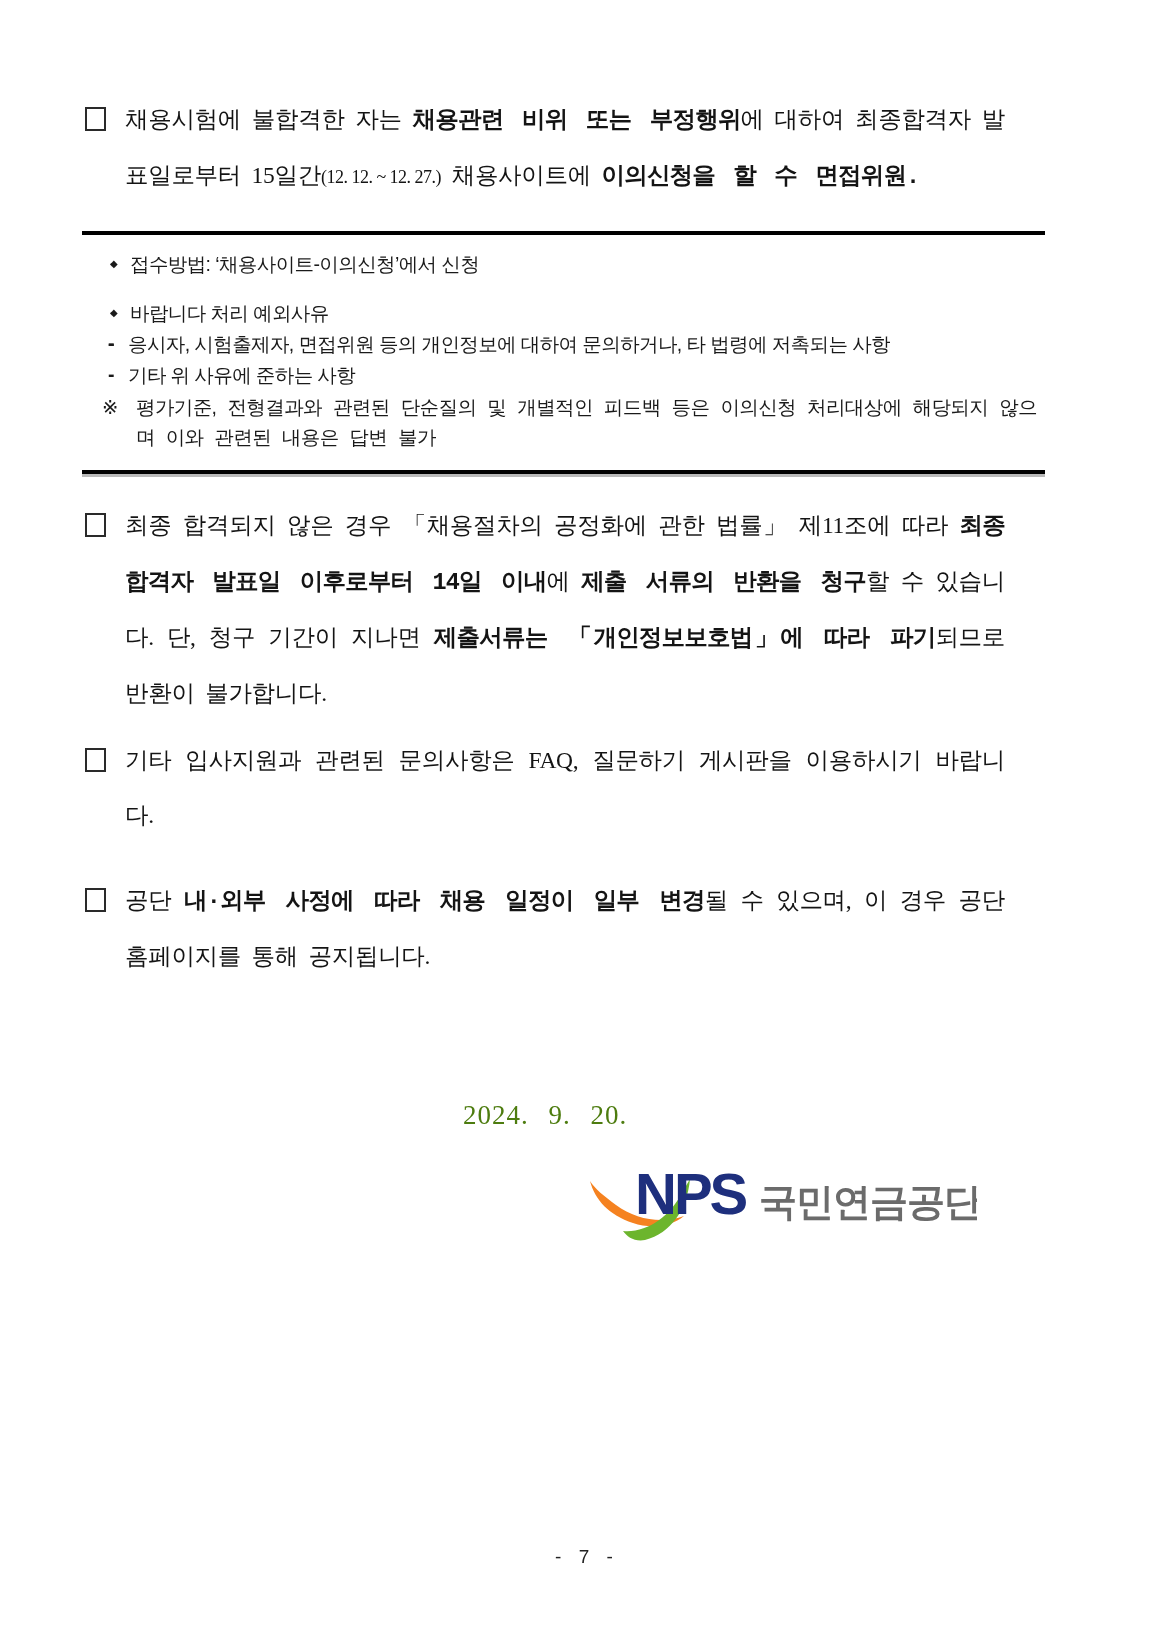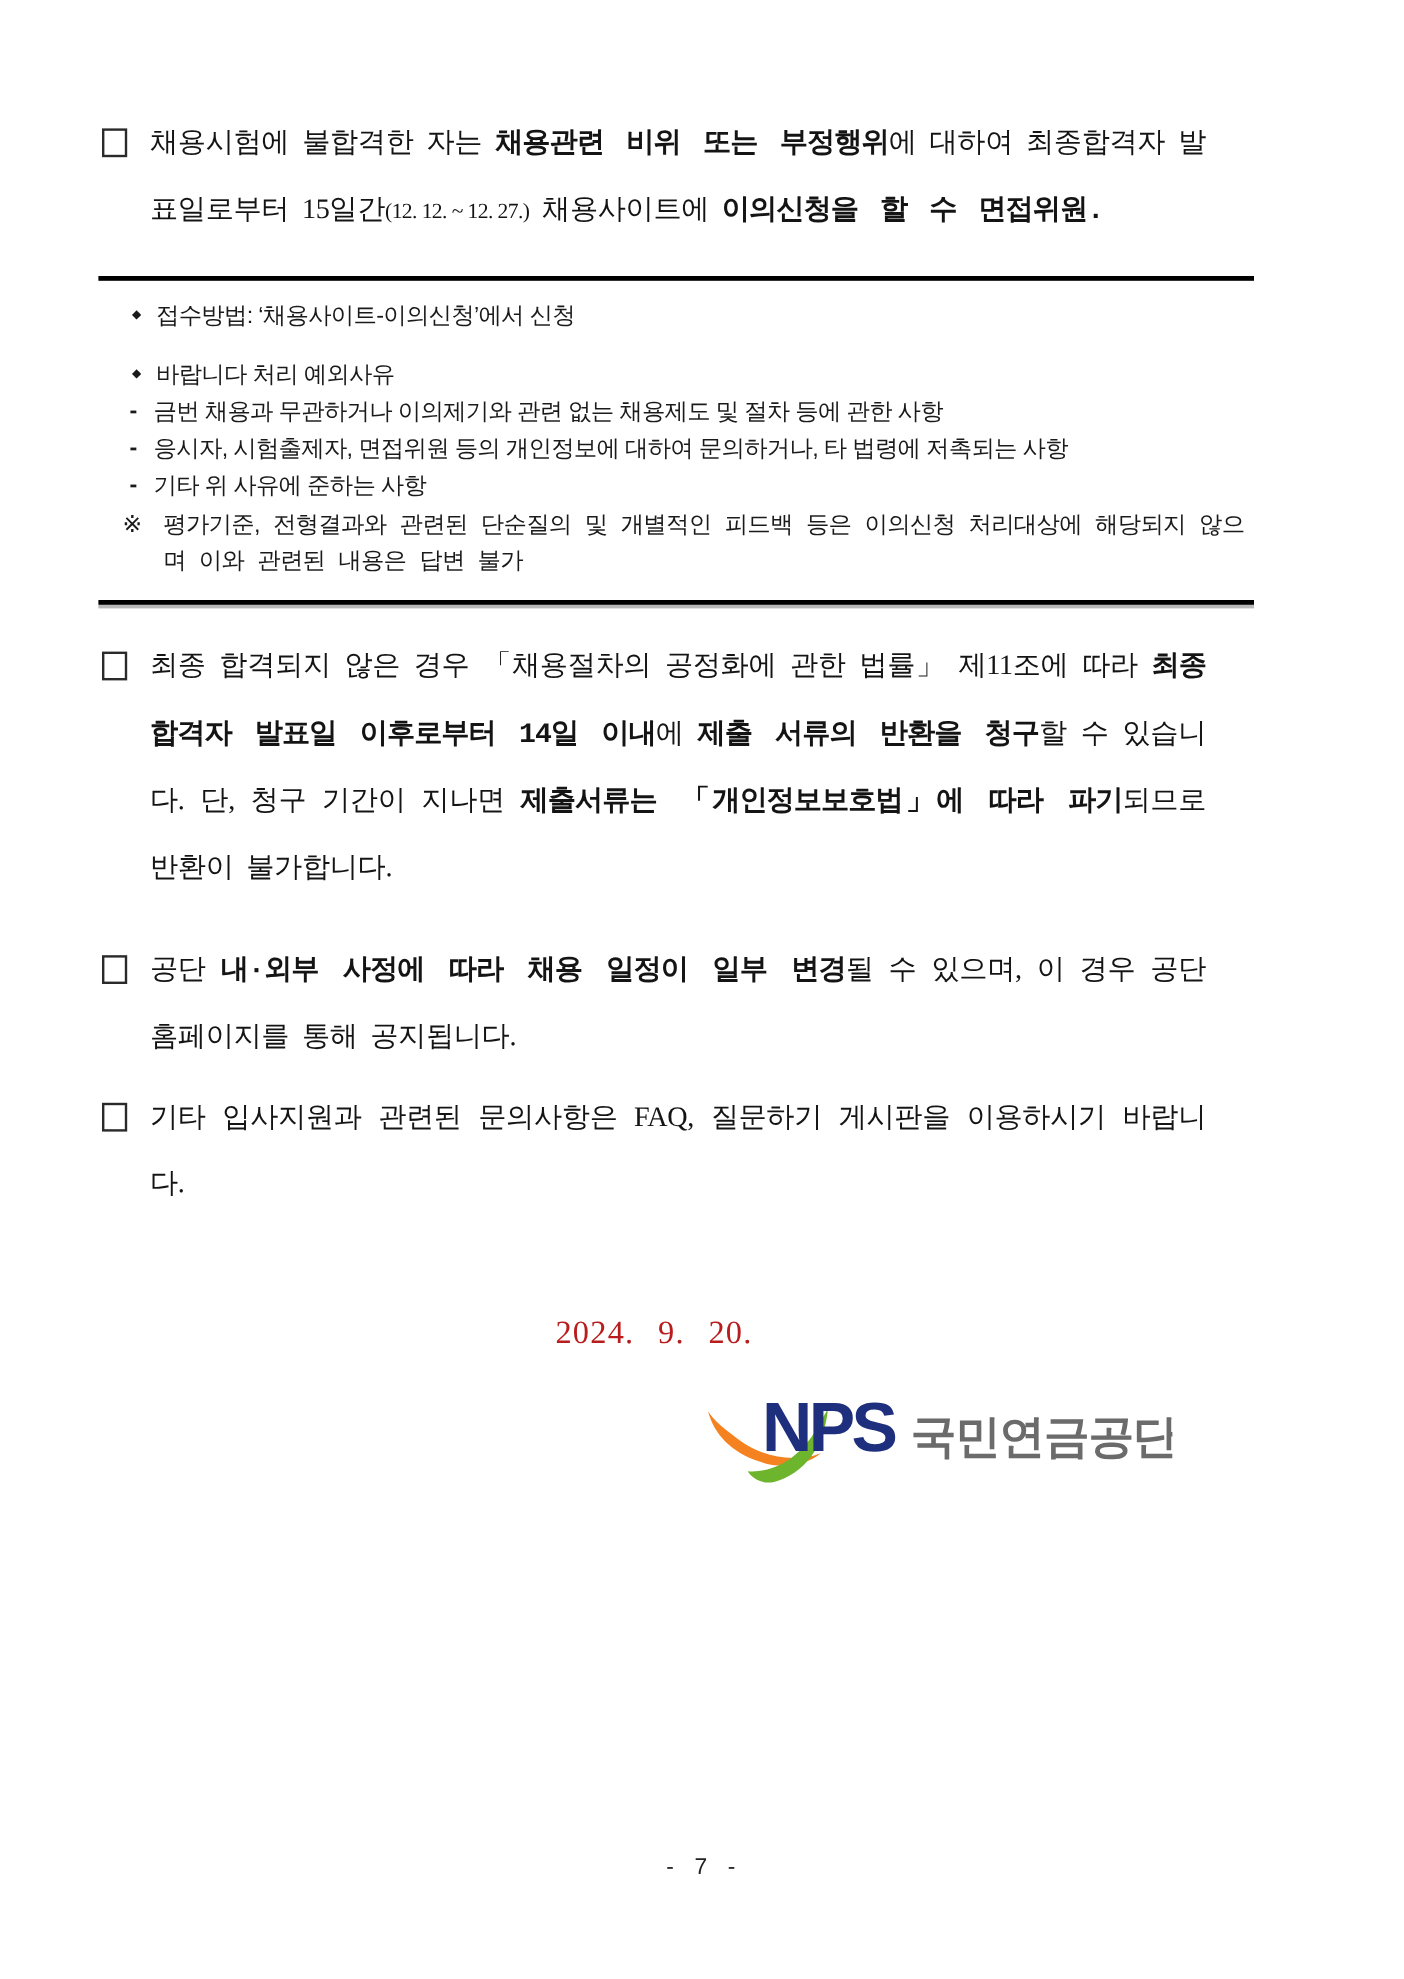--- a/index.html
+++ b/index.html
@@ -42,22 +42,22 @@
   .dash-item{position:relative;padding-left:28px;margin-top:1px;}
   .dash-item .dash{position:absolute;left:8px;top:-1px;font-weight:700;}
   .note{position:relative;padding-left:36px;margin-top:2px;text-align:justify;word-spacing:6px;}
   .note-marker{position:absolute;left:2px;top:0;}
 
   .mt-p2{margin-top:24px;}
   .mt-p3{margin-top:30px;}
   .mt-p4{margin-top:12px;}
 
   .date-line{
-    margin-top:81px;text-align:center;
-    font-size:27px;letter-spacing:1px;word-spacing:12px;color:#b91c1c;
+    margin-top:116px;text-align:center;
+    font-size:27px;letter-spacing:1px;word-spacing:12px;color:#4d7c0f;
   }
   .logo-wrap{margin-top:24px;text-align:right;}
   .logo-wrap svg{position:relative;left:-28px;vertical-align:top;}
 
   .pagenum{
     position:absolute;top:1546px;left:0;width:100%;
     text-align:center;font-size:19px;letter-spacing:2px;word-spacing:8px;
     font-family:"Liberation Sans","DejaVu Sans",sans-serif;color:#222;
   }
 </style>
@@ -71,43 +71,43 @@
   </div>
 
   <div class="box">
     <div class="bullet-item first">
       <span class="diamond">◆</span><span class="bullet-label">접수방법:</span><span> ‘채용사이트-이의신청’에서 신청</span>
     </div>
     <div class="bullet-item">
       <span class="diamond">◆</span><span class="bullet-label">바랍니다 처리 예외사유</span>
     </div>
     <div class="dash-item">
-      <span class="dash">-</span><span>금번 채용과 무관하거나 이의제기와 관련 없는 채용제도 및 절차 등에 관한 사항</span>
+      <span class="dash">-</span>
     </div>
     <div class="dash-item">
       <span class="dash">-</span><span>응시자, 시험출제자, 면접위원 등의 개인정보에 대하여 문의하거나, 타 법령에 저촉되는 사항</span>
     </div>
     <div class="dash-item">
       <span class="dash">-</span><span>기타 위 사유에 준하는 사항</span>
     </div>
     <div class="note">
       <span class="note-marker">※</span><span>평가기준, 전형결과와 관련된 단순질의 및 개별적인 피드백 등은 이의신청 처리대상에 해당되지 않으며 이와 관련된 내용은 답변 불가</span>
     </div>
   </div>
 
   <div class="para mt-p2">
     <span class="checkbox"></span><span>최종 합격되지 않은 경우 「채용절차의 공정화에 관한 법률」 제11조에 따라 </span><b class="gb">최종 합격자 발표일 이후로부터 14일 이내</b><span>에 </span><b class="gb">제출 서류의 반환을 청구</b><span>할 수 있습니다. 단, 청구 기간이 지나면 </span><b class="gb">제출서류는 「개인정보보호법」에 따라 </b><b class="gb">파기</b><span>되므로 반환이 불가합니다.</span>
   </div>
 
+  <div class="para mt-p4">
+    <span class="checkbox"></span><span>기타 입사지원과 관련된 문의사항은 FAQ, 질문하기 게시판을 이용하시기 바랍니다.</span>
+  </div>
+
   <div class="para mt-p3">
     <span class="checkbox"></span><span>공단 </span><b class="gb">내·외부 사정에 따라 채용 일정이 일부 변경</b><span>될 수 있으며, 이 경우 공단 홈페이지를 통해 공지됩니다.</span>
-  </div>
-
-  <div class="para mt-p4">
-    <span class="checkbox"></span><span>기타 입사지원과 관련된 문의사항은 FAQ, 질문하기 게시판을 이용하시기 바랍니다.</span>
   </div>
 
   <div class="date-line">2024. 9. 20.</div>
 
   <div class="logo-wrap">
     <svg width="390" height="92" viewBox="0 0 390 92" xmlns="http://www.w3.org/2000/svg">
 
       <path d="M3,26 C8,45 22,60 46,68 C63,74 84,72 97,61 C76,69 49,65 29,50 C17,41 8,34 3,26 Z" fill="#f58220"></path>
 
       <path d="M36,76 C60,78 83,62 96,36 L103,24 C100,55 84,78 58,85 C48,87 40,82 36,76 Z" fill="#6cb52d"></path>

